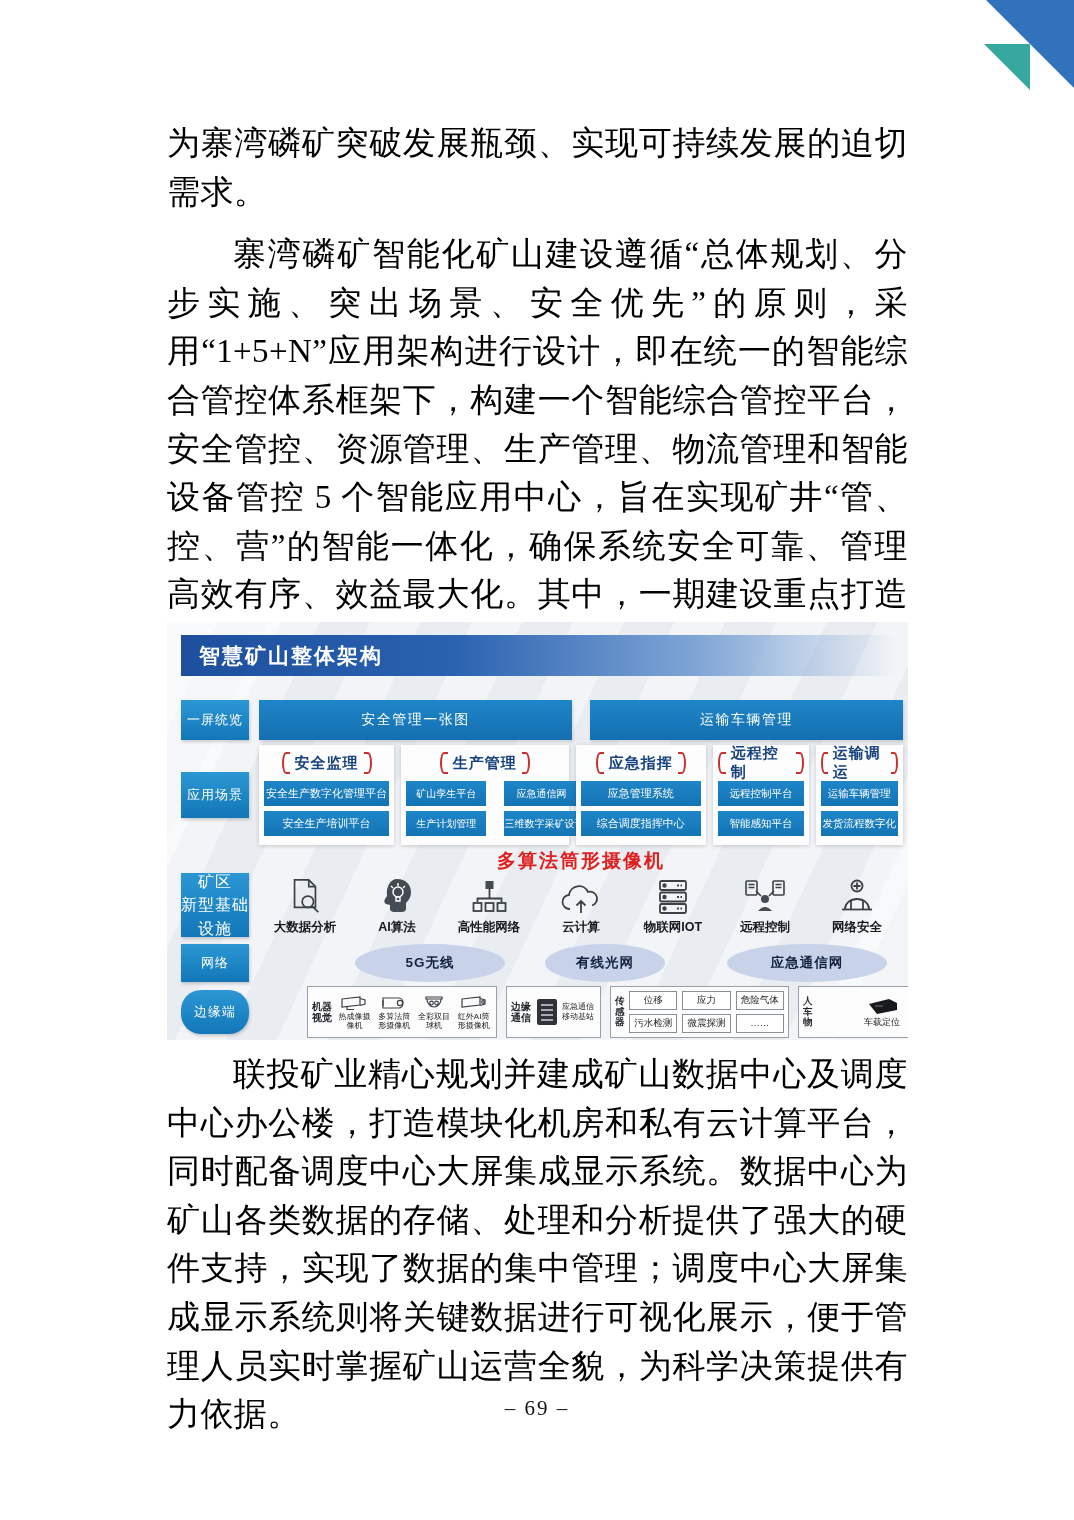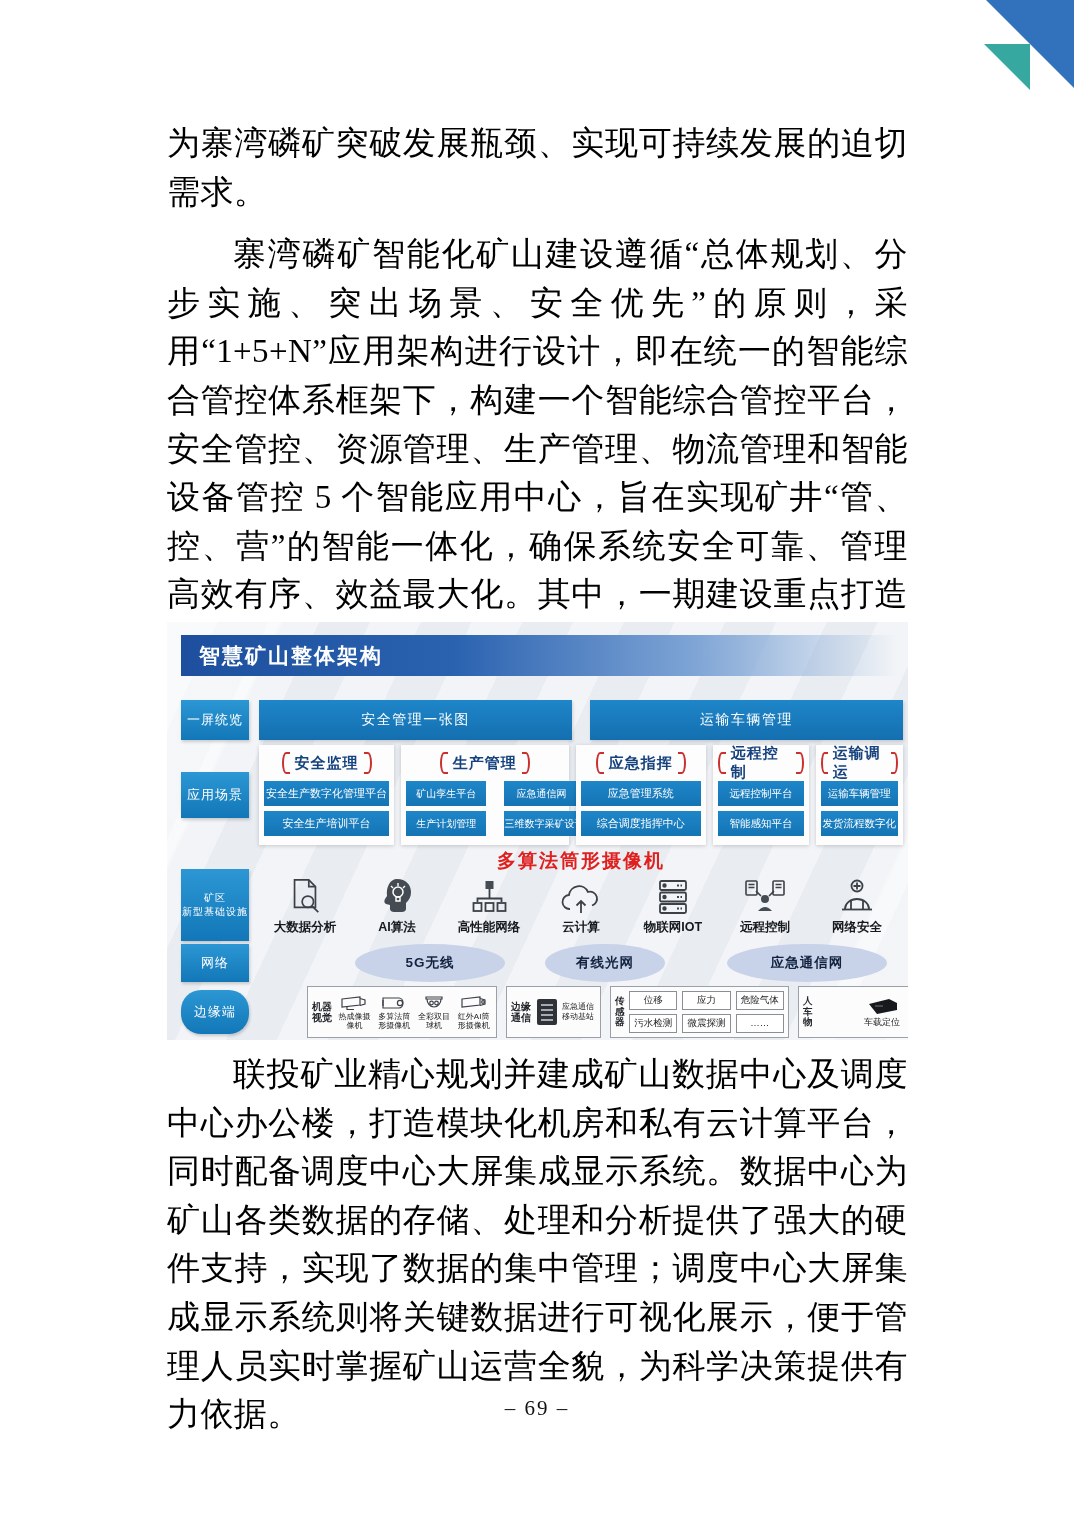--- a/index.html
+++ b/index.html
@@ -69,21 +69,21 @@
     height:25px;line-height:25px;text-align:center;margin-top:5px;white-space:nowrap;overflow:hidden;
   }
   .p-grid{display:grid;grid-template-columns:51% 47%;column-gap:18px;}
   .p-grid .p-box{font-size:10px;}
   .p4 .p-box,.p5 .p-box{font-size:10.5px;}
   
   .banner{position:absolute;left:92px;right:5px;top:226px;text-align:center;z-index:2;
     color:#e0201f;font-weight:bold;font-size:19px;letter-spacing:2px;}
   
   .row3{top:250px;height:66px;align-items:center;}
-  .row3 .d-label{width:68px;height:72px;font-size:10px;line-height:1.45;}
+  .row3 .d-label{width:68px;height:64px;font-size:16px;line-height:1.45;}
   .f-items{flex:1;display:flex;justify-content:space-between;padding:0 8px;}
   .f-item{display:flex;flex-direction:column;align-items:center;width:76px;}
   .f-icon{height:42px;display:flex;align-items:flex-end;justify-content:center;}
   .f-label{font-size:12.5px;font-weight:bold;color:#15181c;margin-top:2px;white-space:nowrap;}
   
   .row4{top:322px;height:38px;}
   .row4 .d-label{width:68px;height:38px;}
   .bubbles{flex:1;position:relative;}
   .bubble{
     position:absolute;top:0;height:38px;border-radius:50%;background:#c8d2e9;

